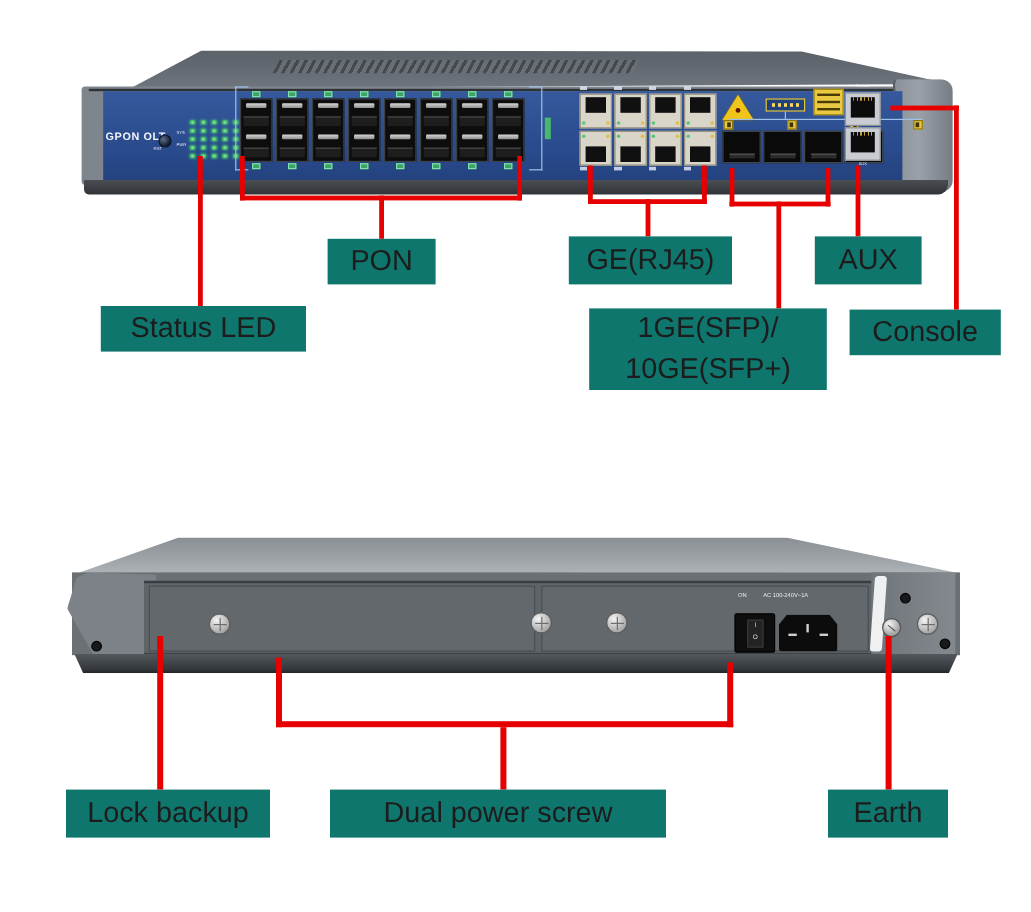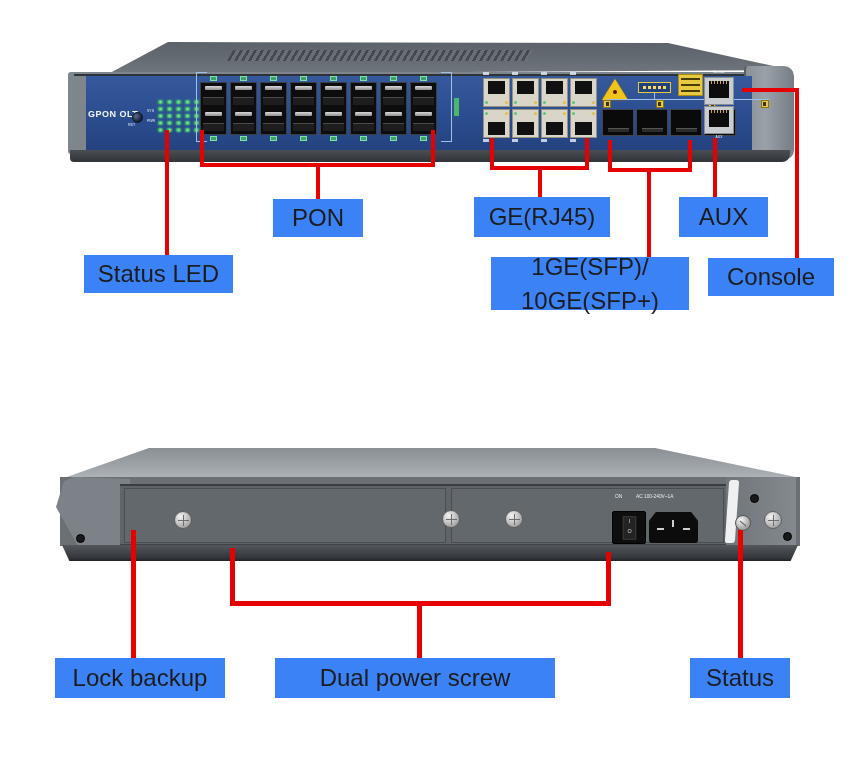--- a/index.html
+++ b/index.html
@@ -2,21 +2,21 @@
 <html><head>
 <meta charset="utf-8">
 <style>
   html,body{margin:0;padding:0;background:#ffffff;}
   .canvas{position:relative;width:859px;height:760px;background:#ffffff;overflow:hidden;
           font-family:"Liberation Sans",sans-serif;}
   .abs{position:absolute;}
 
   
   .rl{position:absolute;background:#e60000;}
-  .callout{position:absolute;background:#3b82f6;color:#1c1c1c;
+  .callout{position:absolute;background:#0f766e;color:#1c1c1c;
            display:flex;align-items:center;justify-content:center;
            font-size:24px;font-family:"Liberation Sans",sans-serif;text-align:center;}
   .callout.two-line{flex-direction:column;line-height:34px;font-size:24px;}
 
   
   .f-top{left:68px;top:30px;width:724px;height:44px;
          background:linear-gradient(180deg,#575d64 0%,#626870 55%,#70767d 100%);
          clip-path:polygon(100px 12px,600px 13px,724px 40px,40px 44px);}
   .f-vents{left:230px;top:50px;width:300px;height:11px;
            background:repeating-linear-gradient(90deg,#3c4147 0 3px,#6b7077 3px 7px);
@@ -468,26 +468,26 @@
   <div class="rl" style="left:742px;top:88px;width:57px;height:4px;"></div>
   <div class="rl" style="left:795px;top:88px;width:4px;height:170px;"></div>
 
   <div class="rl" style="left:131px;top:530px;width:5px;height:128px;"></div>
   <div class="rl" style="left:230px;top:548px;width:5px;height:58px;"></div>
   <div class="rl" style="left:606px;top:552px;width:5px;height:54px;"></div>
   <div class="rl" style="left:230px;top:601px;width:381px;height:5px;"></div>
   <div class="rl" style="left:417px;top:606px;width:5px;height:52px;"></div>
   <div class="rl" style="left:738px;top:530px;width:5px;height:128px;"></div>
 
-  <div class="callout" style="left:84px;top:255px;width:149px;height:38px;">Status LED</div>
+  <div class="callout" style="left:84px;top:255px;width:171px;height:38px;">Status LED</div>
   <div class="callout" style="left:273px;top:199px;width:90px;height:38px;">PON</div>
   <div class="callout" style="left:474px;top:197px;width:136px;height:40px;">GE(RJ45)</div>
   <div class="callout" style="left:679px;top:197px;width:89px;height:40px;">AUX</div>
-  <div class="callout two-line" style="left:491px;top:257px;width:198px;height:53px;">
+  <div class="callout two-line" style="left:491px;top:257px;width:198px;height:68px;">
     <div>1GE(SFP)/</div>
     <div>10GE(SFP+)</div>
   </div>
   <div class="callout" style="left:708px;top:258px;width:126px;height:38px;">Console</div>
   <div class="callout" style="left:55px;top:658px;width:170px;height:40px;">Lock backup</div>
   <div class="callout" style="left:275px;top:658px;width:280px;height:40px;">Dual power screw</div>
-  <div class="callout" style="left:690px;top:658px;width:100px;height:40px;">Status</div>
+  <div class="callout" style="left:690px;top:658px;width:100px;height:40px;">Earth</div>
 
 </div>
 
 </body></html>

